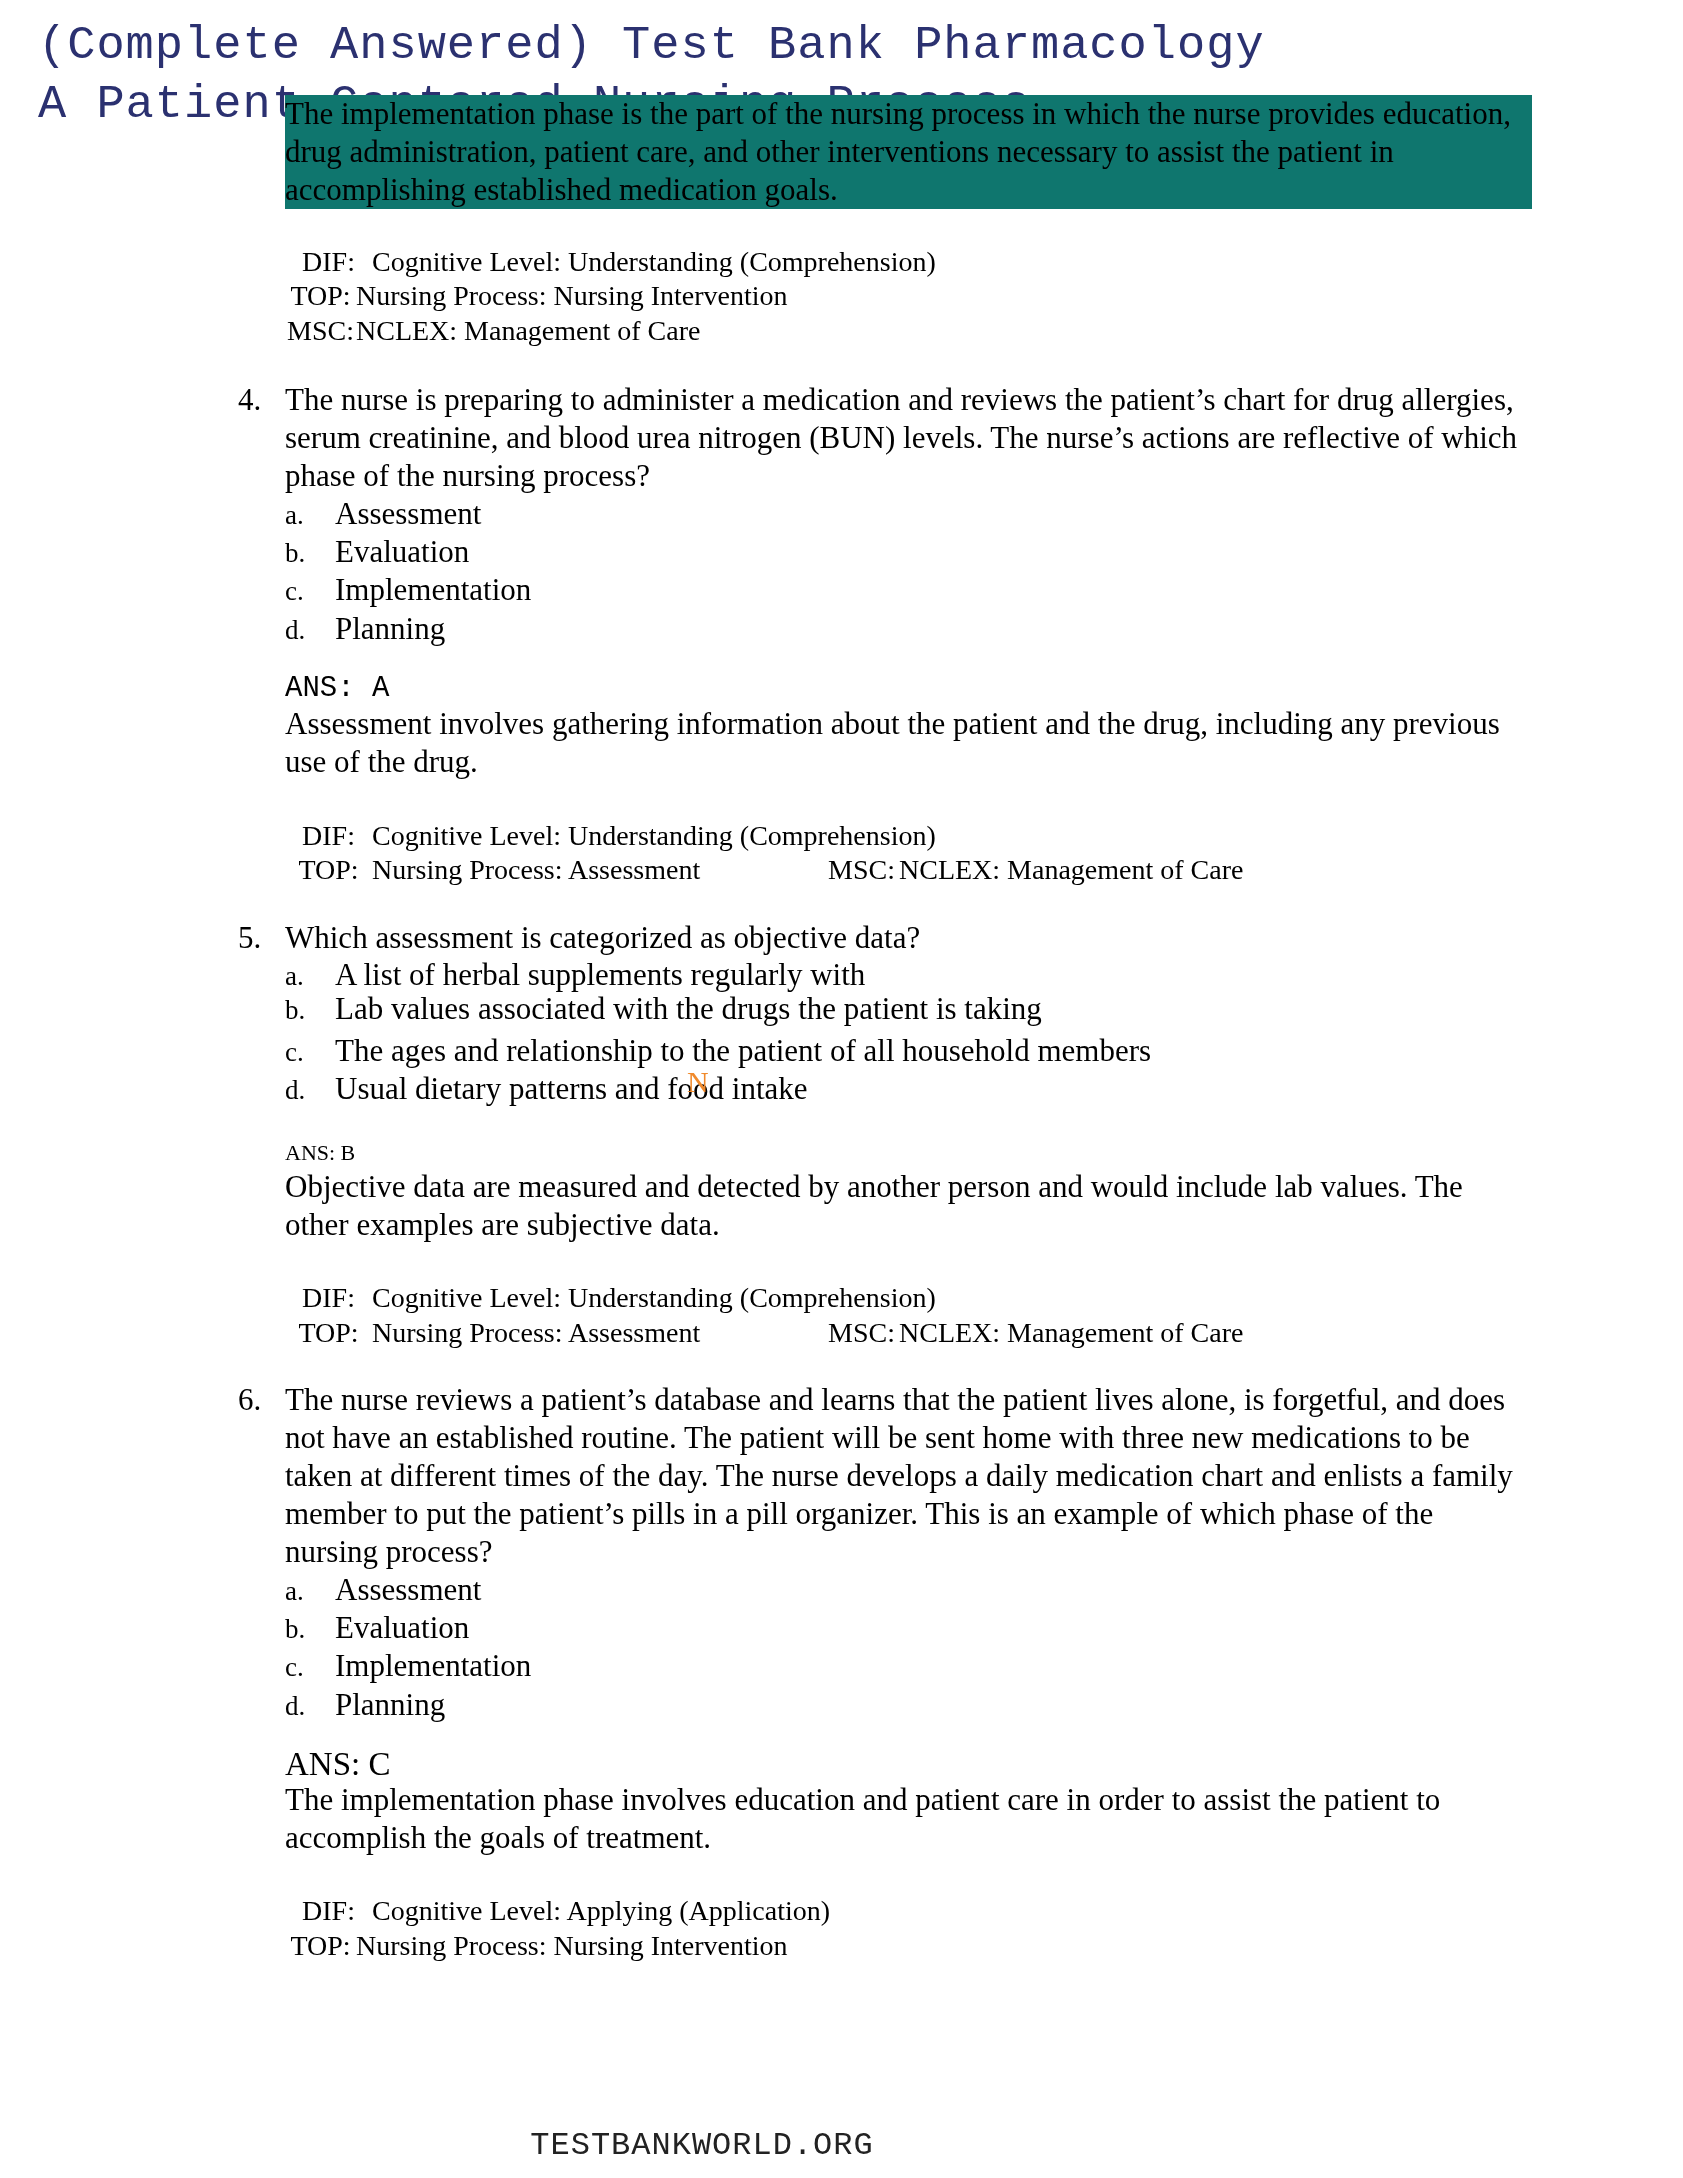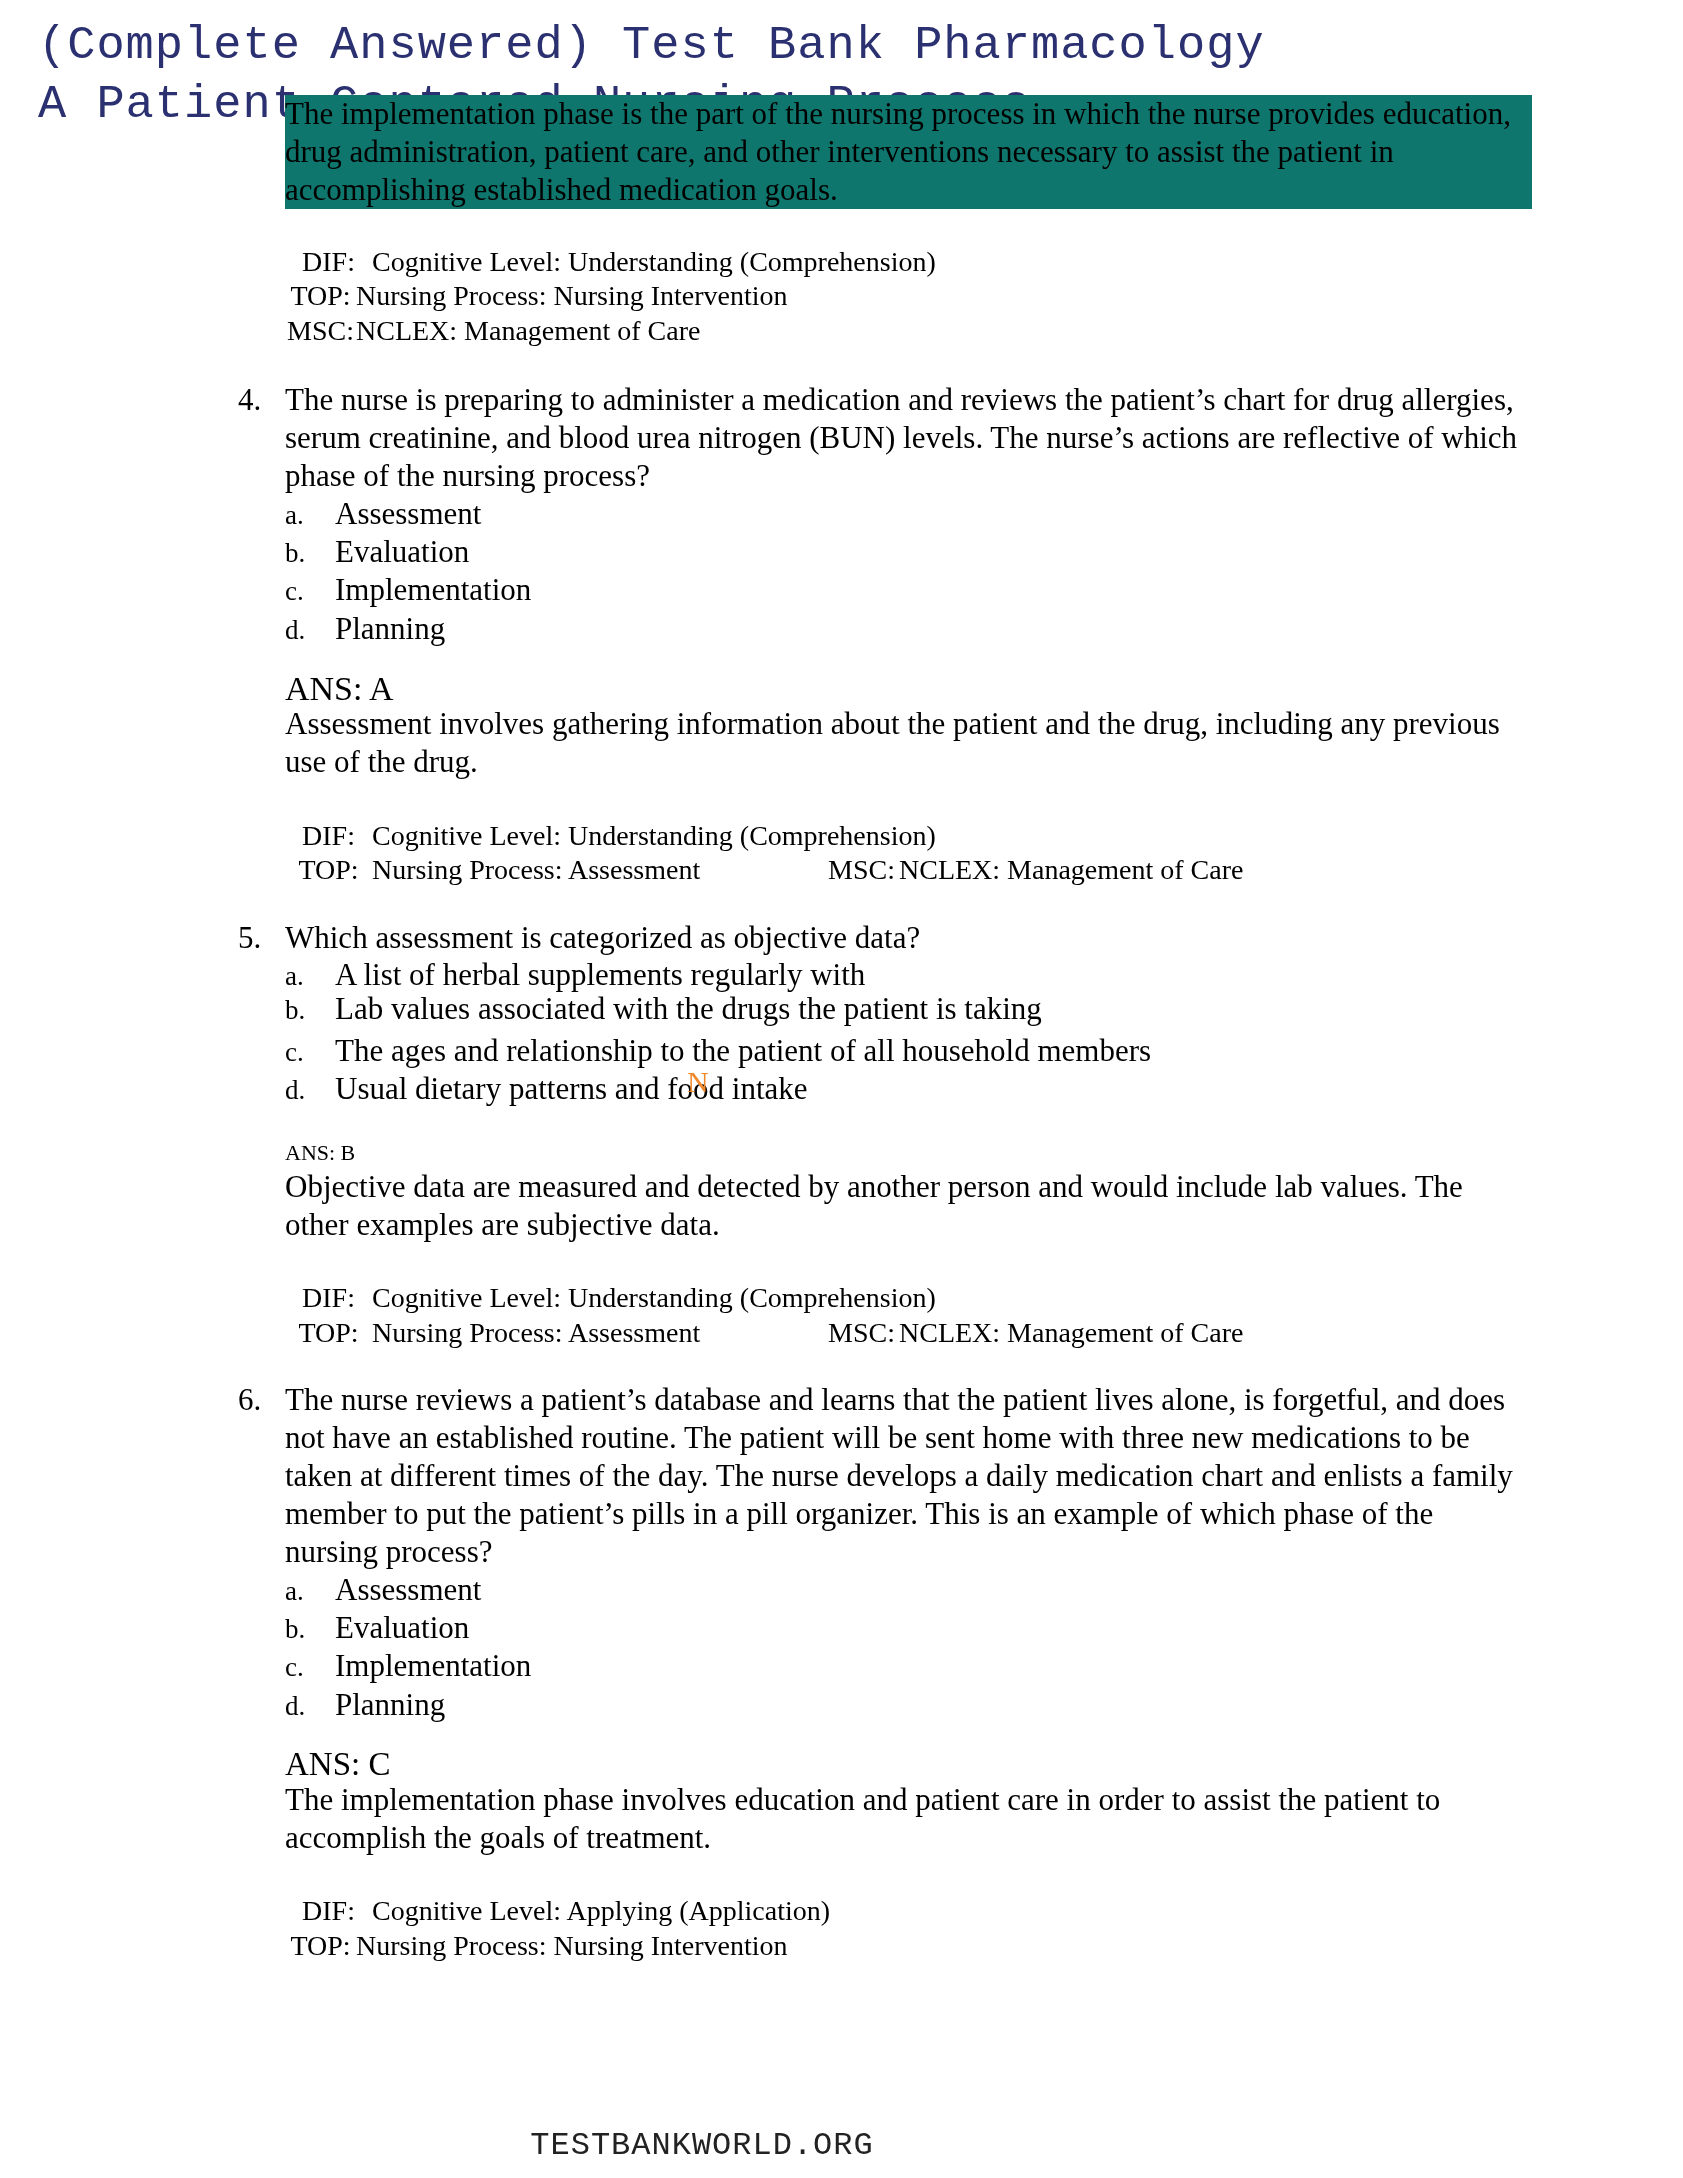--- a/index.html
+++ b/index.html
@@ -57,21 +57,21 @@
   <div class="meta" style="top:313px;">
     <span class="lbl top-lbl-tight">MSC:</span><span>NCLEX: Management of Care</span>
   </div>
 
   <div class="qnum" style="top:381px;">4.</div>
   <div class="qtext" style="top:381px;">The nurse is preparing to administer a medication and reviews the patient’s chart for drug allergies, serum creatinine, and blood urea nitrogen (BUN) levels. The nurse’s actions are reflective of which phase of the nursing process?</div>
   <div class="opt" style="top:495px;"><span class="letter">a.</span><span>Assessment</span></div>
   <div class="opt" style="top:533px;"><span class="letter">b.</span><span>Evaluation</span></div>
   <div class="opt" style="top:571px;"><span class="letter">c.</span><span>Implementation</span></div>
   <div class="opt" style="top:610px;"><span class="letter">d.</span><span>Planning</span></div>
-  <div class="meta" style="top:671px; font-size:34px;">ANS: A</div>
+  <div class="meta" style="top:671px; font-size:29px;font-family:Liberation Mono, monospace;">ANS: A</div>
   <div class="para" style="top:705px;">Assessment involves gathering information about the patient and the drug, including any previous use of the drug.</div>
   <div class="meta" style="top:818px;">
     <span class="lbl dif-lbl">DIF:</span><span>Cognitive Level: Understanding (Comprehension)</span>
   </div>
   <div class="meta" style="top:852px; width:1247px;">
     <span class="lbl dif-lbl">TOP:</span><span>Nursing Process: Assessment</span>
     <span class="msc-inline" style="left:539px;"><span class="lbl msc-lbl">MSC:</span><span>NCLEX: Management of Care</span></span>
   </div>
 
   <div class="qnum" style="top:919px;">5.</div>

